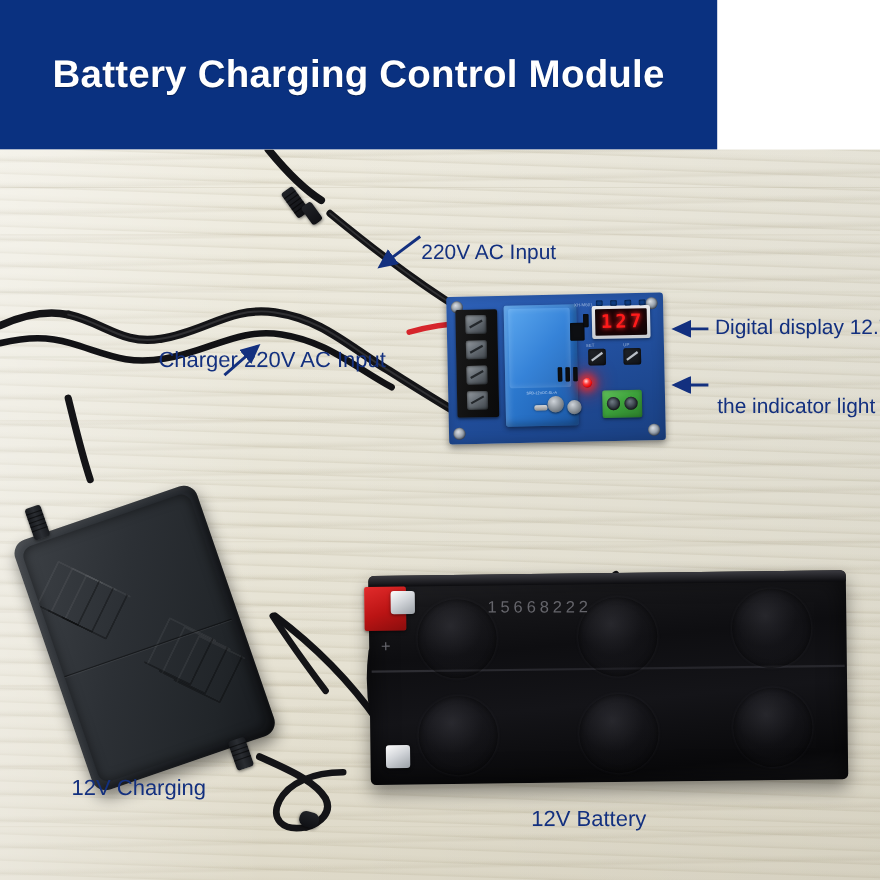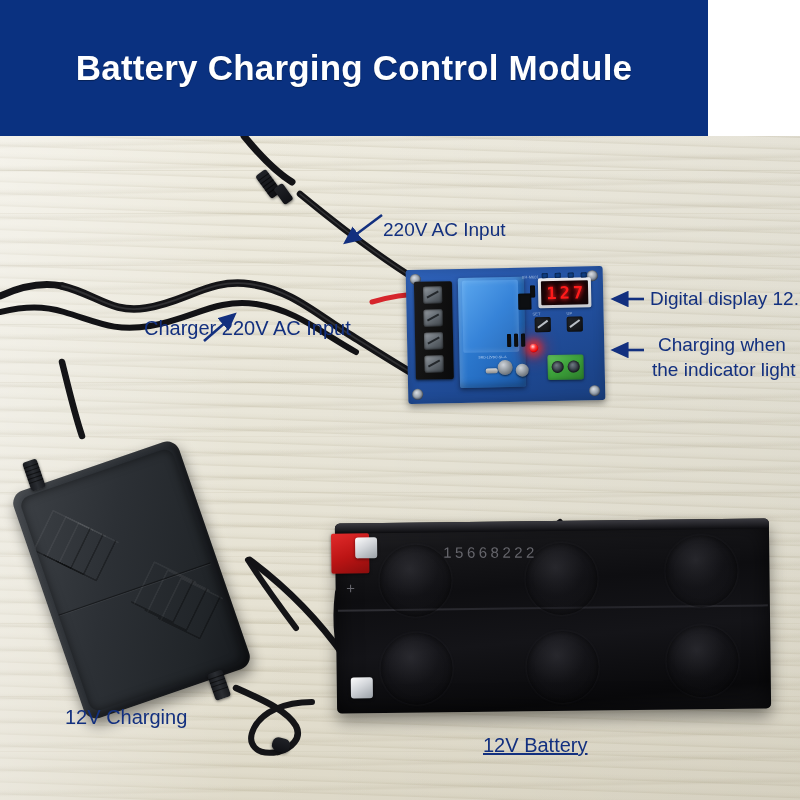--- a/index.html
+++ b/index.html
@@ -6,21 +6,21 @@
   html,body{margin:0;padding:0;background:#fff;}
   body{font-family:"Liberation Sans",sans-serif;}
 
   #page{
     position:relative;width:800px;height:800px;overflow:hidden;
     background:#ffffff;
   }
 
   
   #banner{
-    position:absolute;left:0;top:0;width:708px;height:136px;
+    position:absolute;left:0;top:0;width:652px;height:136px;
     background:#0a3180;
     display:flex;align-items:center;justify-content:center;
   }
   #banner-title{
     color:#ffffff;font-size:35px;font-weight:bold;letter-spacing:.2px;
     font-family:"Liberation Sans",sans-serif;white-space:nowrap;
     text-shadow:0 1px 1px rgba(0,0,0,.35);
   }
 
   
@@ -460,21 +460,20 @@
       </defs>
       <line x1="38" y1="8" x2="8" y2="8" stroke="#13307f" stroke-width="2.6" marker-end="url(#ah4)"></line>
     </svg>
 
     <div class="anno" style="left:383px;top:82px;">220V AC Input</div>
 
     <div class="anno" style="left:144px;top:181px;font-size:20px;">Charger 220V AC Input</div>
 
     <div class="anno" style="left:650px;top:151px;">Digital display 12.7V</div>
 
-    <div class="anno" style="left:658px;top:197px;">Charging when</div>
     <div class="anno" style="left:652px;top:222px;">the indicator light on</div>
 
     <div class="anno" style="left:65px;top:570px;font-size:20px;">12V Charging</div>
 
-    <div class="anno" style="left:483px;top:598px;font-size:20px;text-decoration:underline;">12V Battery</div>
+    <div class="anno" style="left:483px;top:598px;font-size:20px;">12V Battery</div>
 
   </div>
 </div>
 
 </body></html>

